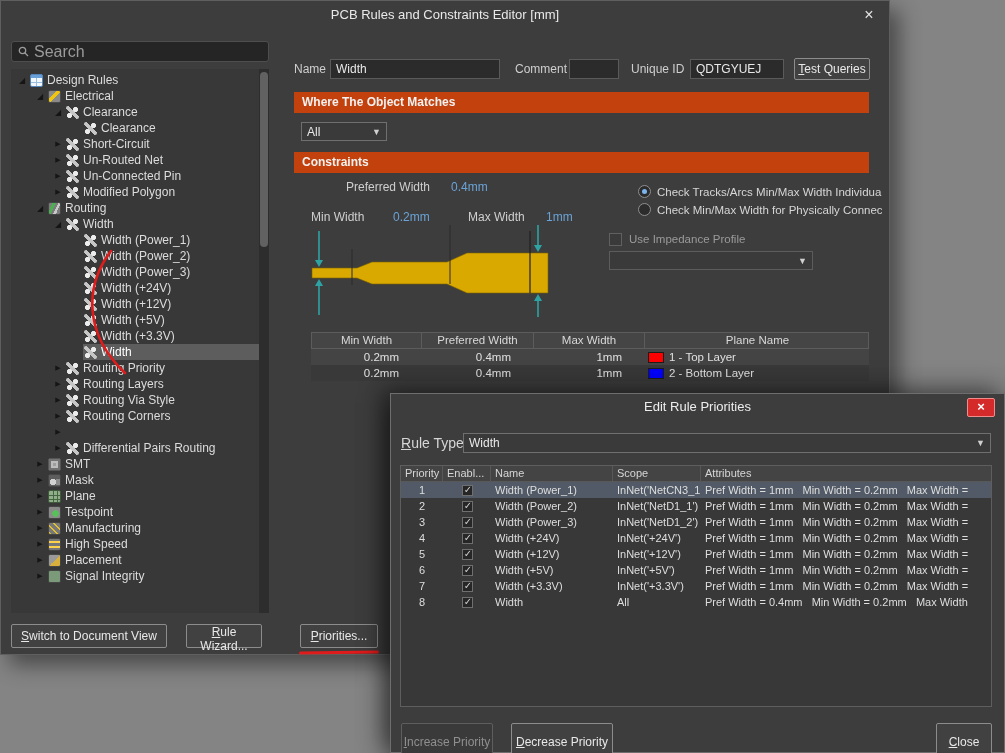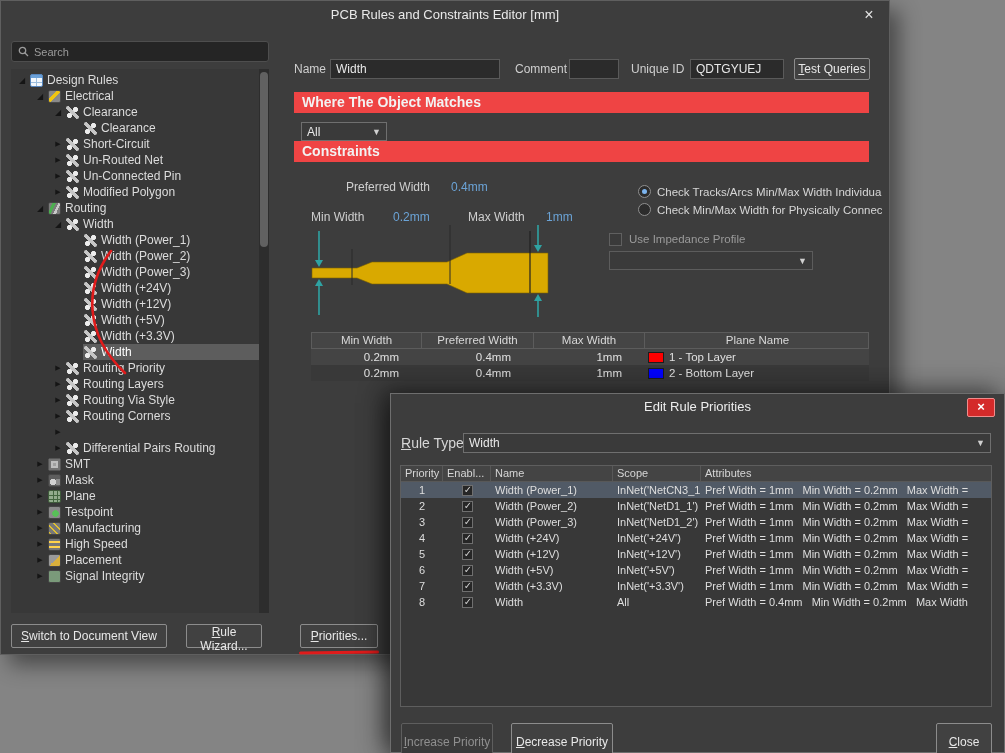--- a/index.html
+++ b/index.html
@@ -10,21 +10,21 @@
           font-family:"Liberation Sans",sans-serif;-webkit-font-smoothing:antialiased}
 
   
   #main{position:absolute;left:0;top:0;width:890px;height:655px;background:#3d3d3d;border:1px solid #5f5f5f;
         box-shadow:9px 10px 20px rgba(0,0,0,.45)}
   .titlebar{position:absolute;left:0;top:0;right:0;height:28px;text-align:center;line-height:28px;color:#e9e9e9;font-size:13px}
   .close-x{position:absolute;right:10px;top:4px;width:20px;height:20px;line-height:19px;text-align:center;color:#e3e3e3;font-size:16px}
 
   .search{position:absolute;left:10px;top:40px;width:258px;height:21px;background:#252525;border:1px solid #4e4e4e;
           border-radius:3px;display:flex;align-items:center;padding:0 6px;gap:5px}
-  .search input{flex:1;background:transparent;border:none;outline:none;color:#22c55e;font-size:11px;min-width:0}
+  .search input{flex:1;background:transparent;border:none;outline:none;color:#22c55e;font-size:16px;min-width:0}
   .search input::placeholder{color:#9b9b9b}
 
   #tree{position:absolute;left:10px;top:68px;width:258px;height:544px;background:#383838;overflow:hidden;padding-top:3px}
   .trow{display:flex;align-items:center;height:16px;font-size:12px;color:#dcdcdc;white-space:nowrap}
   .l0{padding-left:4px}.l1{padding-left:22px}.l2{padding-left:40px}.l3{padding-left:58px}
   .exp{width:14px;flex:0 0 14px;display:flex;align-items:center;justify-content:center}
   .exp[data-exp="collapsed"]::after{content:"▶";font-size:7px;color:#151515}
   .exp[data-exp="expanded"]::after{content:"◢";font-size:8px;color:#151515}
   .band{display:flex;align-items:center;gap:4px;padding:0 4px 0 1px;height:16px;flex:1;min-width:0}
   .trow[data-selected="true"] .band{background:#5d5d5d;color:#fff}
@@ -67,23 +67,23 @@
   #fb-priorities{left:299px;width:78px}
 
   
   #rpanel{position:absolute;left:285px;top:36px;width:596px;height:576px;overflow:hidden}
   .lbl{position:absolute;font-size:12px;color:#cfcfcf;line-height:20px;white-space:nowrap}
   .tin{position:absolute;height:20px;background:#2b2b2b;border:1px solid #5a5a5a;color:#e8e8e8;font-size:12px;padding:0 5px;outline:none}
   #name-lbl{left:8px;top:22px}   #name-in{left:44px;top:22px;width:170px}
   #comment-lbl{left:229px;top:22px} #comment-in{left:283px;top:22px;width:50px}
   #uid-lbl{left:345px;top:22px}  #uid-in{left:404px;top:22px;width:94px}
   #testq{position:absolute;left:508px;top:21px;width:76px;height:22px}
-  .secbar{position:absolute;left:8px;width:575px;height:21px;background:#ef4444;color:#f2f2f2;font-weight:bold;
-          font-size:14px;line-height:21px;padding-left:8px}
-  #where-bar{top:55px} #constr-bar{top:104px}
+  .secbar{position:absolute;left:8px;width:575px;height:21px;background:#c2410c;color:#f2f2f2;font-weight:bold;
+          font-size:12px;line-height:21px;padding-left:8px}
+  #where-bar{top:55px} #constr-bar{top:115px}
   .combo{position:absolute;height:19px;background:#3a3a3a;border:1px solid #6f6f6f;color:#e8e8e8;font-size:12px;
          display:flex;align-items:center;padding:0 5px;white-space:nowrap;overflow:hidden}
   .chev{margin-left:auto;font-size:9px;color:#d0d0d0;padding-left:6px}
   #scope-combo{left:15px;top:85px;width:86px}
   .val{position:absolute;color:var(--accent-blue,#6ba3d6);font-size:12px;line-height:20px;white-space:nowrap}
   #pref-lbl{left:60px;top:140px}  #pref-val{left:165px;top:140px}
   #min-lbl{left:25px;top:170px}   #min-val{left:107px;top:170px}
   #max-lbl{left:182px;top:170px}  #max-val{left:260px;top:170px}
   .radio{position:absolute;width:13px;height:13px;border:1px solid #8f8f8f;border-radius:50%;background:#2c2c2c}
   .radio[data-checked="true"]::after{content:"";position:absolute;left:3px;top:3px;width:5px;height:5px;border-radius:50%;background:#7cb4ee}

